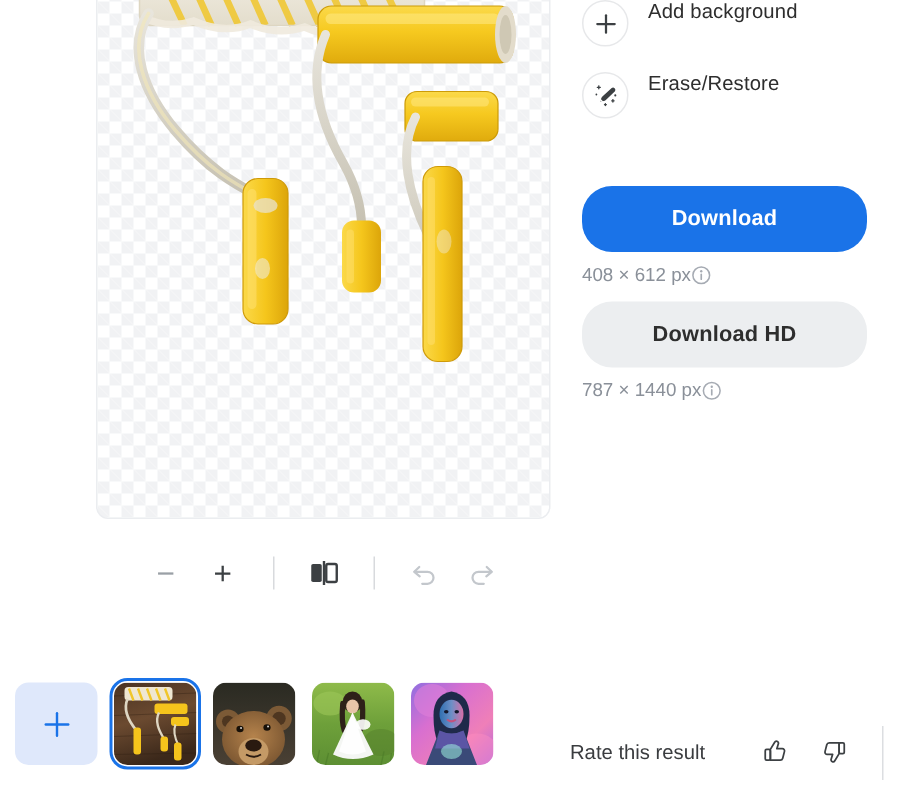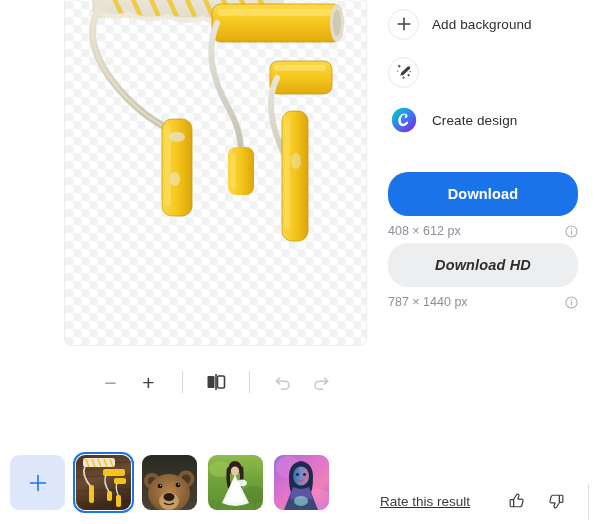--- a/index.html
+++ b/index.html
@@ -78,21 +78,21 @@
 
   
   #right-panel {
     position: absolute;
     left: 388px;
     top: 0;
     width: 200px;
   }
   .action-row {
     display: flex;
-    align-items: center;
+    align-items: flex-start;
     height: 48px;
     cursor: pointer;
   }
   .action-icon {
     width: 31px;
     height: 31px;
     border-radius: 50%;
     border: 1px solid #e7e8ea;
     background: #ffffff;
     display: flex;
@@ -126,24 +126,24 @@
   .dl-primary { background: #1a73e8; color: #ffffff; }
   .dl-secondary { background: #eceef0; color: #2e2e2e; }
   .dl-caption {
     width: 190px;
     text-align: center;
     font-size: 12.5px;
     color: #8a9099;
     margin: 8px 0 0 0;
     display: flex;
     align-items: center;
-    justify-content: space-between;
+    justify-content: flex-start;
   }
   .dl-caption .cap-text { white-space: nowrap; }
-  #download-hd-btn { margin-top: 5px; font-style: italic; }
+  #download-hd-btn { margin-top: 11px; }
 
   
   #thumb-strip {
     position: absolute;
     left: 10px;
     top: 455px;
     display: flex;
     align-items: center;
     gap: 11px;
   }
@@ -175,21 +175,20 @@
   .thumb svg { display: block; }
 
   
   #rate-row {
     position: absolute;
     left: 380px;
     top: 487px;
     display: flex;
     align-items: center;
     gap: 11px;
-    text-decoration: underline;
   }
   #rate-label {
     font-size: 13.5px;
     color: #3a3c3f;
     white-space: nowrap;
     margin-right: 22px;
   }
   .rate-btn {
     width: 28px;
     height: 28px;
@@ -340,38 +339,23 @@
           <line x1="3.2" y1="3.2" x2="5.2" y2="3.2"></line>
           <line x1="13.6" y1="11.4" x2="13.6" y2="13.0"></line>
           <line x1="12.8" y1="12.2" x2="14.4" y2="12.2"></line>
           <line x1="8.6" y1="14.1" x2="8.6" y2="15.3"></line>
           <line x1="8.0" y1="14.7" x2="9.2" y2="14.7"></line>
         </g>
         <circle cx="15.2" cy="8.6" r="0.7" fill="#3c4043"></circle>
         <circle cx="2.6" cy="8.0" r="0.6" fill="#3c4043"></circle>
       </svg>
     </span>
-  </div>
-
-  <div class="action-row">
-    <span class="action-icon" style="border:none;padding:0;">
-      <svg width="26" height="26" viewBox="0 0 26 26">
-        <defs>
-          <linearGradient id="canvaGrad" x1="0.15" y1="0.1" x2="0.9" y2="0.95">
-            <stop offset="0" stop-color="#00c4cc"></stop>
-            <stop offset="0.45" stop-color="#3b7df0"></stop>
-            <stop offset="1" stop-color="#7d2ae8"></stop>
-          </linearGradient>
-        </defs>
-        <circle cx="13" cy="13" r="12.2" fill="url(#canvaGrad)"></circle>
-        <path d="M17.2 16.1 c-1.3 1.9 -3.3 3.1 -5.3 3.1 c-2.7 0 -4.6 -2.1 -4.6 -5.1 c0 -4.0 2.9 -7.5 6.2 -7.5 c1.8 0 3.0 1.0 3.0 2.4 c0 1.1 -0.7 1.9 -1.6 1.9 c-0.6 0 -1.1 -0.4 -1.1 -1.0 c0 -0.8 0.7 -1.0 0.7 -1.6 c0 -0.4 -0.4 -0.7 -1.0 -0.7 c-2.0 0 -3.7 2.9 -3.7 5.8 c0 2.0 0.9 3.3 2.4 3.3 c1.4 0 2.8 -1.0 3.9 -2.7 Z" fill="#ffffff"></path>
-      </svg>
-    </span>
-    <span class="action-label">Create design</span>
-  </div>
+    <span class="action-label">Erase/Restore</span>
+  </div>
+
 
   <div id="download-block">
     <button class="dl-btn dl-primary">Download</button>
     <div class="dl-caption">
       <span class="cap-text">408 × 612 px</span>
       <svg width="13" height="13" viewBox="0 0 14 14">
         <circle cx="7" cy="7" r="6" fill="none" stroke="#a6abb3" stroke-width="1.1"></circle>
         <circle cx="7" cy="4.1" r="0.85" fill="#a6abb3"></circle>
         <rect x="6.4" y="5.8" width="1.2" height="4.6" rx="0.6" fill="#a6abb3"></rect>
       </svg>

